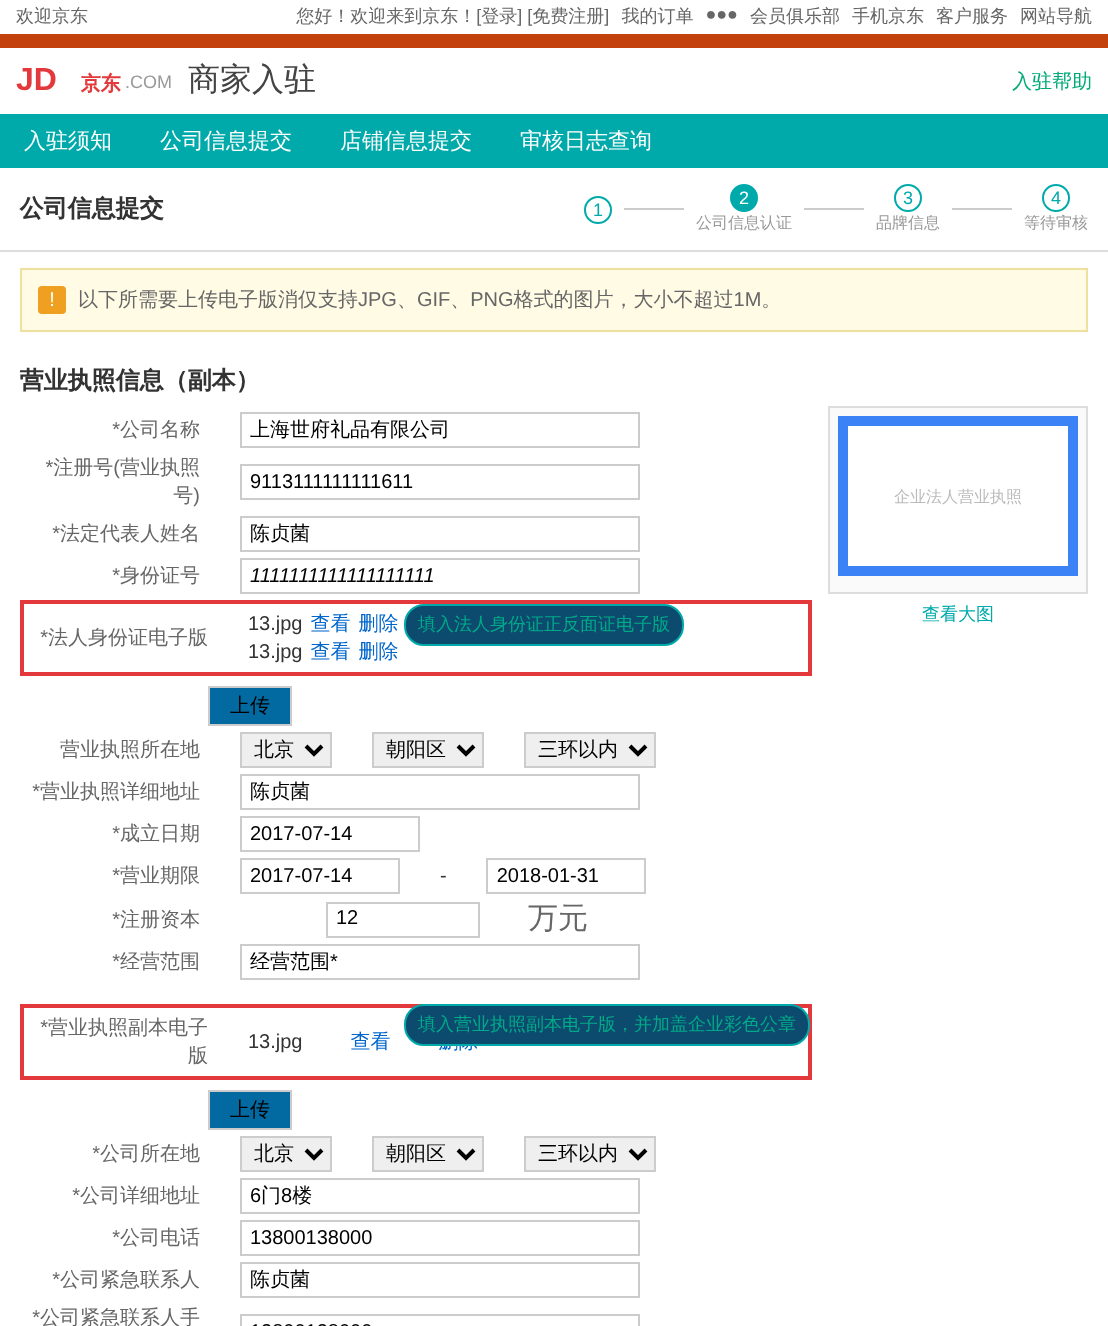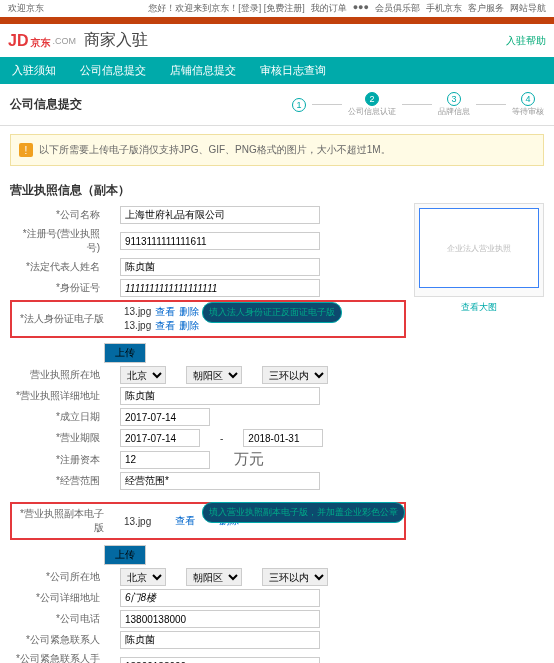--- a/index.html
+++ b/index.html
@@ -1,40 +1,40 @@
 <!DOCTYPE html>
 <html><head>
 <meta charset="utf-8">
 <style>
   * { box-sizing: border-box; margin: 0; padding: 0; }
   body { font-family: "Microsoft YaHei", Arial, sans-serif; font-size: 11px; color: #333; background: #fff; width: 554px; }
   .top-bar { display: flex; justify-content: space-between; padding: 2px 8px; font-size: 9px; color: #666; border-bottom: 7px solid #c2410c; }
   .top-left, .top-right { display: flex; gap: 6px; }
   .top-right span { color: #666; }
   .header-row { display: flex; align-items: center; padding: 6px 8px; justify-content: space-between; }
-  .logo { color: #e4393c; font-weight: bold; font-size: 16px; display: flex; align-items: baseline; gap: 2px; }
+  .logo { color: #e4393c; font-weight: bold; font-size: 16px; display: flex; align-items: baseline; gap: 12px; }
   .page-title { font-size: 16px; color: #444; margin-left: 8px; }
   .help-link { font-size: 10px; color: #0a7; }
   .tab-bar { background: #0aa; display: flex; }
   .tab-bar .tab { color: #fff; padding: 6px 12px; font-size: 11px; }
   .section-header { display: flex; justify-content: space-between; align-items: center; padding: 8px 10px; border-bottom: 1px solid #ddd; }
   .section-title { font-size: 12px; font-weight: bold; color: #333; }
   .stepper { display: flex; align-items: center; gap: 6px; }
   .step { display: flex; flex-direction: column; align-items: center; font-size: 8px; color: #999; }
   .step-circle { width: 14px; height: 14px; border-radius: 50%; border: 1px solid #0aa; color: #0aa; display: flex; align-items: center; justify-content: center; font-size: 9px; }
   .step.active .step-circle { background: #0aa; color: #fff; }
   .step-line { width: 30px; height: 1px; background: #ccc; }
   .notice-box { margin: 8px 10px; padding: 8px; background: #fffbe5; border: 1px solid #f0e0a0; display: flex; gap: 6px; font-size: 10px; color: #666; }
   .warn-icon { width: 14px; height: 14px; background: #f0a020; color: #fff; display: flex; align-items: center; justify-content: center; font-size: 10px; border-radius: 2px; }
   .group-title { font-size: 12px; font-weight: bold; color: #333; padding: 8px 10px 4px; }
   .form-area { display: flex; gap: 8px; padding: 0 10px; }
   .form-left { flex: 1; }
   .form-right { width: 130px; text-align: center; }
   .example-box { border: 1px solid #ddd; padding: 4px; background: #fafafa; font-size: 8px; color: #999; }
-  .example-inner { height: 80px; background: #fff; border: 1px solid #3b82f6; margin-bottom: 4px; display: flex; align-items: center; justify-content: center; color: #bbb; font-size: 8px; }
+  .example-inner { height: 80px; background: #fff; border: 5px solid #3b82f6; margin-bottom: 4px; display: flex; align-items: center; justify-content: center; color: #bbb; font-size: 8px; }
   .example-link { color: #0aa; font-size: 9px; margin-top: 4px; display: inline-block; }
   .row { display: flex; align-items: center; margin: 3px 0; gap: 20px; font-size: 10px; position: relative; }
   .row .label { width: 90px; text-align: right; color: #666; font-size: 10px; }
   .row input[type=text] { border: 1px solid #ccc; padding: 2px 4px; font-size: 10px; height: 18px; }
   .row select { border: 1px solid #ccc; padding: 1px 2px; font-size: 10px; height: 18px; }
   .row .unit { color: #666; margin-left: 4px; font-size: 15px; }
   .file-name { color: #333; }
   .link-action { color: #0066cc; margin-left: 4px; cursor: pointer; font-size: 10px; }
   .upload-btn { display: inline-block; border: 1px solid #ccc; background: #0369a1; padding: 2px 10px; font-size: 10px; margin-left: 94px; margin-top: 2px; }
   .hl-red { border: 2px solid #e4393c; padding: 3px 2px; }
@@ -146,21 +146,21 @@
         <span class="label">*营业执照详细地址</span>
         <input type="text" style="width: 200px;" value="陈贞菌">
       </div>
     <div class="row">
         <span class="label">*成立日期</span>
         <input type="text" style="width: 90px;" value="2017-07-14">
       </div>
     <div class="row"><span class="label">*营业期限</span><input type="text" style="width: 80px;" value="2017-07-14"> - <input type="text" style="width: 80px;" value="2018-01-31"></div>
     <div class="row">
         <span class="label">*注册资本</span>
-        <input type="text" style="width: 90px;" value="12">
+        <input type="text" style="width: 77px; margin-left: 43px;" value="12">
         <span class="unit">万元</span>
       </div>
     <div class="row">
         <span class="label">*经营范围</span>
         <input type="text" style="width: 200px;" value="经营范围*">
       </div>
 
     <div style="height:6px"></div>
     <div class="row hl-red">
       <span class="label">*营业执照副本电子版</span>
@@ -172,21 +172,21 @@
     <div><button class="upload-btn">上传</button></div>
 
     <div class="row">
         <span class="label">*公司所在地</span>
       <select><option>北京</option></select>
       <select><option>朝阳区</option></select>
       <select><option>三环以内</option></select>
     </div>
     <div class="row">
         <span class="label">*公司详细地址</span>
-        <input type="text" style="width: 200px; font-style: italic;" value="6门8楼">
+        <input type="text" style="width: 200px;" value="6门8楼">
       </div>
     <div class="row">
         <span class="label">*公司电话</span>
         <input type="text" style="width: 200px;" value="13800138000">
       </div>
     <div class="row">
         <span class="label">*公司紧急联系人</span>
         <input type="text" style="width: 200px;" value="陈贞菌">
       </div>
     <div class="row">

